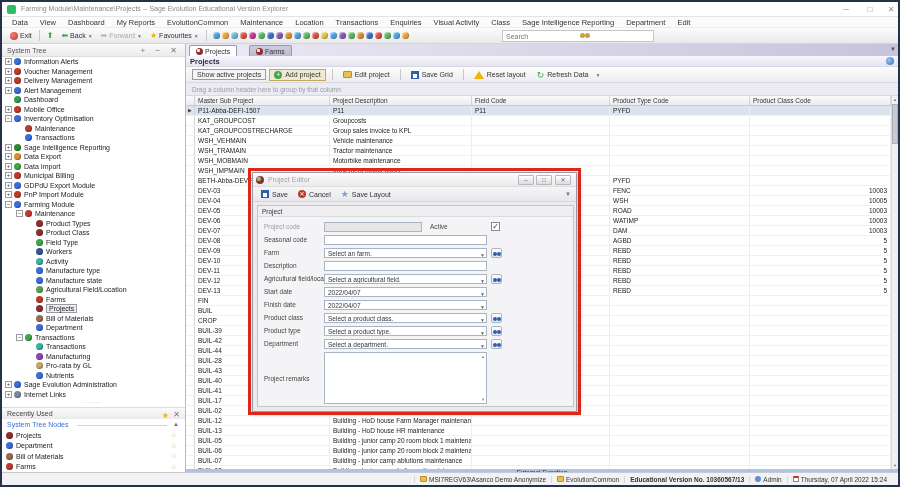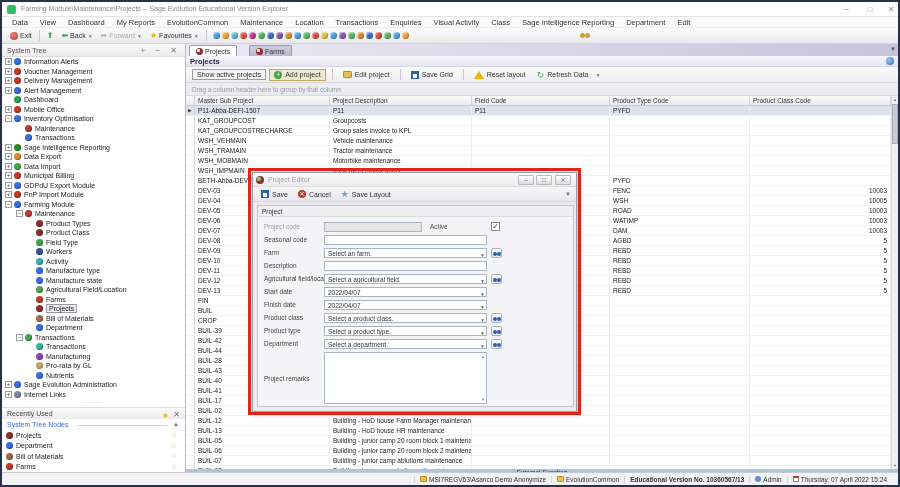--- a/index.html
+++ b/index.html
@@ -192,20 +192,21 @@
           <span class="tb-dot" style="background: rgb(74, 163, 224);"></span>
           <span class="tb-dot" style="background: rgb(132, 89, 179);"></span>
           <span class="tb-dot" style="background: rgb(91, 181, 94);"></span>
           <span class="tb-dot" style="background: rgb(217, 142, 43);"></span>
           <span class="tb-dot" style="background: rgb(63, 111, 196);"></span>
           <span class="tb-dot" style="background: rgb(217, 79, 61);"></span>
           <span class="tb-dot" style="background: rgb(91, 181, 94);"></span>
           <span class="tb-dot" style="background: rgb(74, 163, 224);"></span>
           <span class="tb-dot" style="background: rgb(232, 163, 61);"></span>
         </span>
+    <input class="searchbox" placeholder="Search" style="">
     <span class="glasses"></span>
   </div>
 
   <div class="sidebar">
     <div class="side-hdr">
       <span>System Tree</span>
       <span class="side-hdr-btns">+ − ✕</span>
     </div>
     <div class="tree" id="tree">
           <div class="tree-row" style="padding-left: 3px;">

